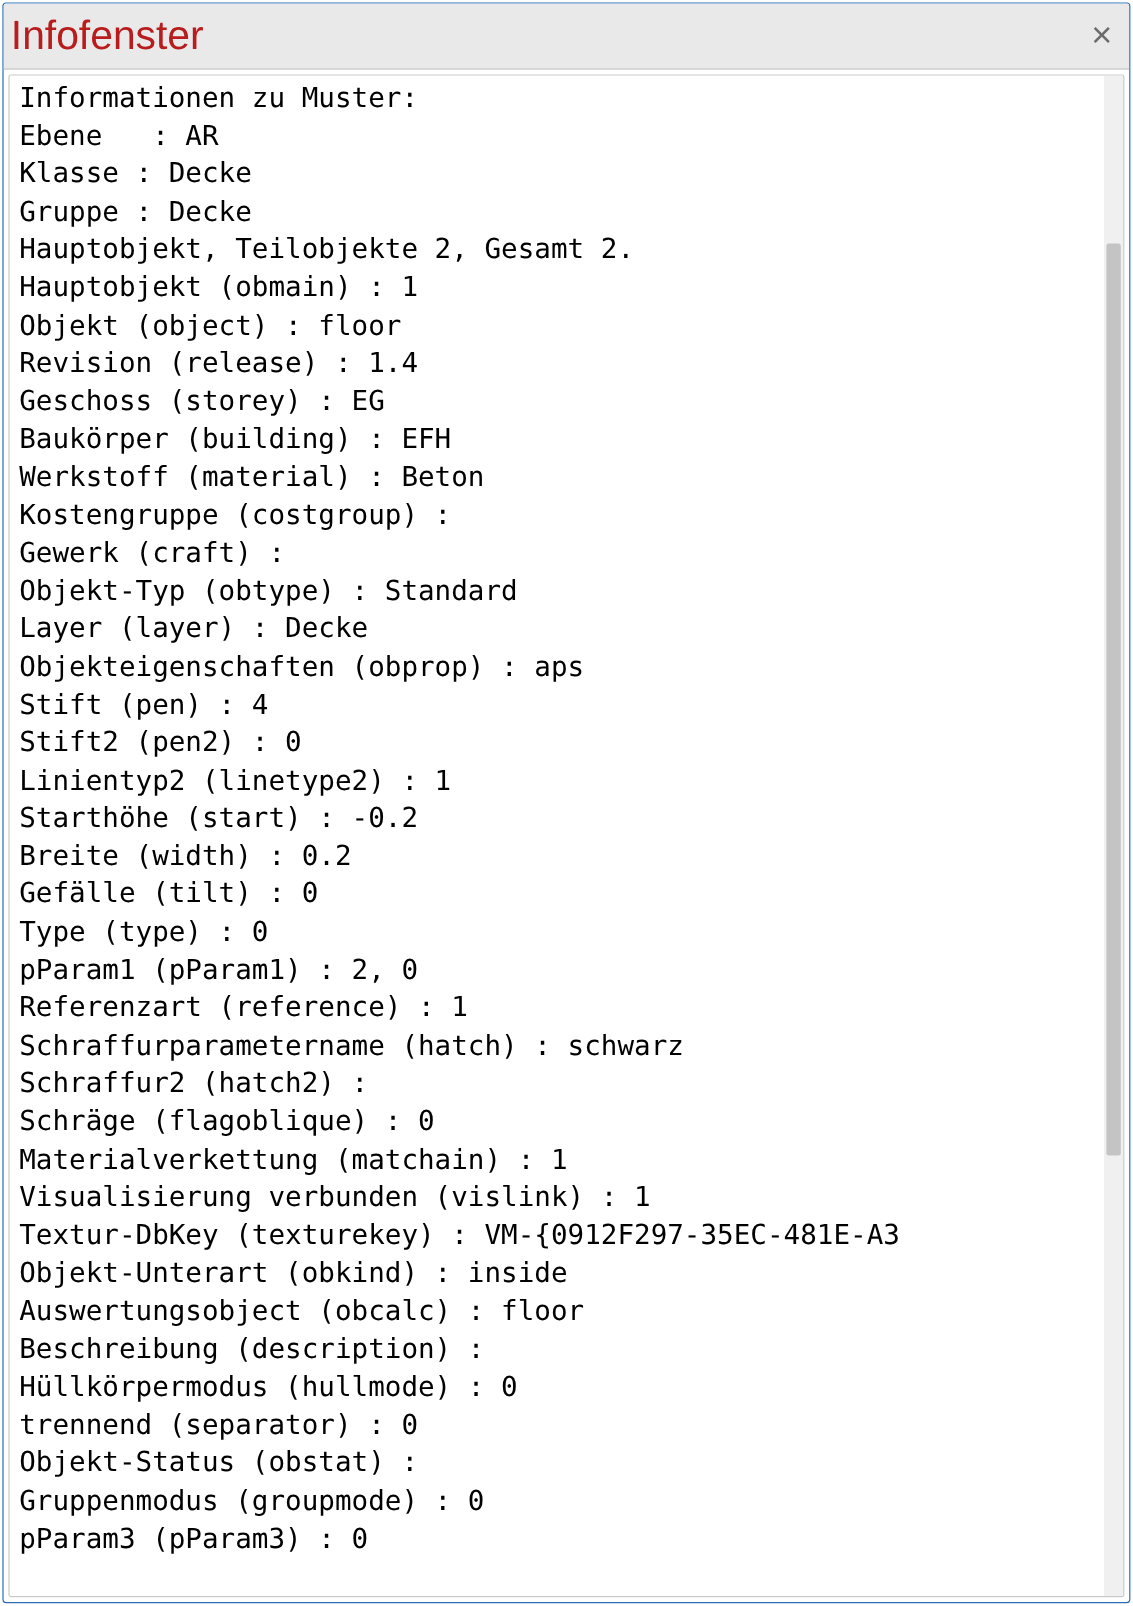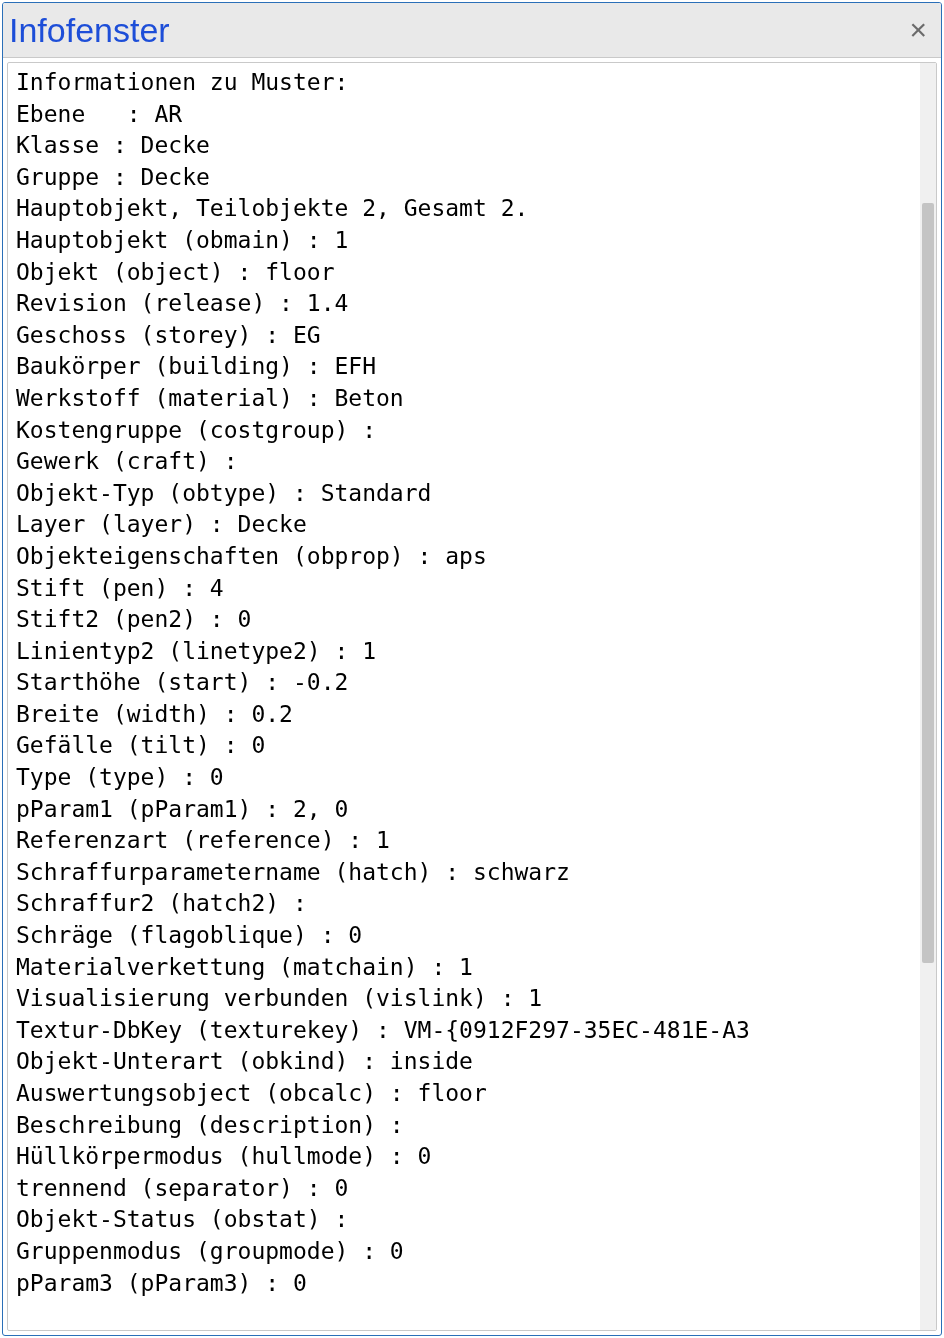--- a/index.html
+++ b/index.html
@@ -27,21 +27,21 @@
     height: 54px;
     background: #e9e9e9;
     border-bottom: 1px solid #c9c9c9;
     display: flex;
     align-items: center;
     justify-content: space-between;
     padding: 0 8px 0 6px;
   }
   .title {
     font-size: 34px;
-    color: #1d4ed8;
+    color: #b91c1c;
     font-weight: 400;
     line-height: 1;
   }
   .close-btn {
     font-size: 30px;
     color: #6b6b6b;
     background: none;
     border: none;
     cursor: pointer;
     padding: 0 6px;

